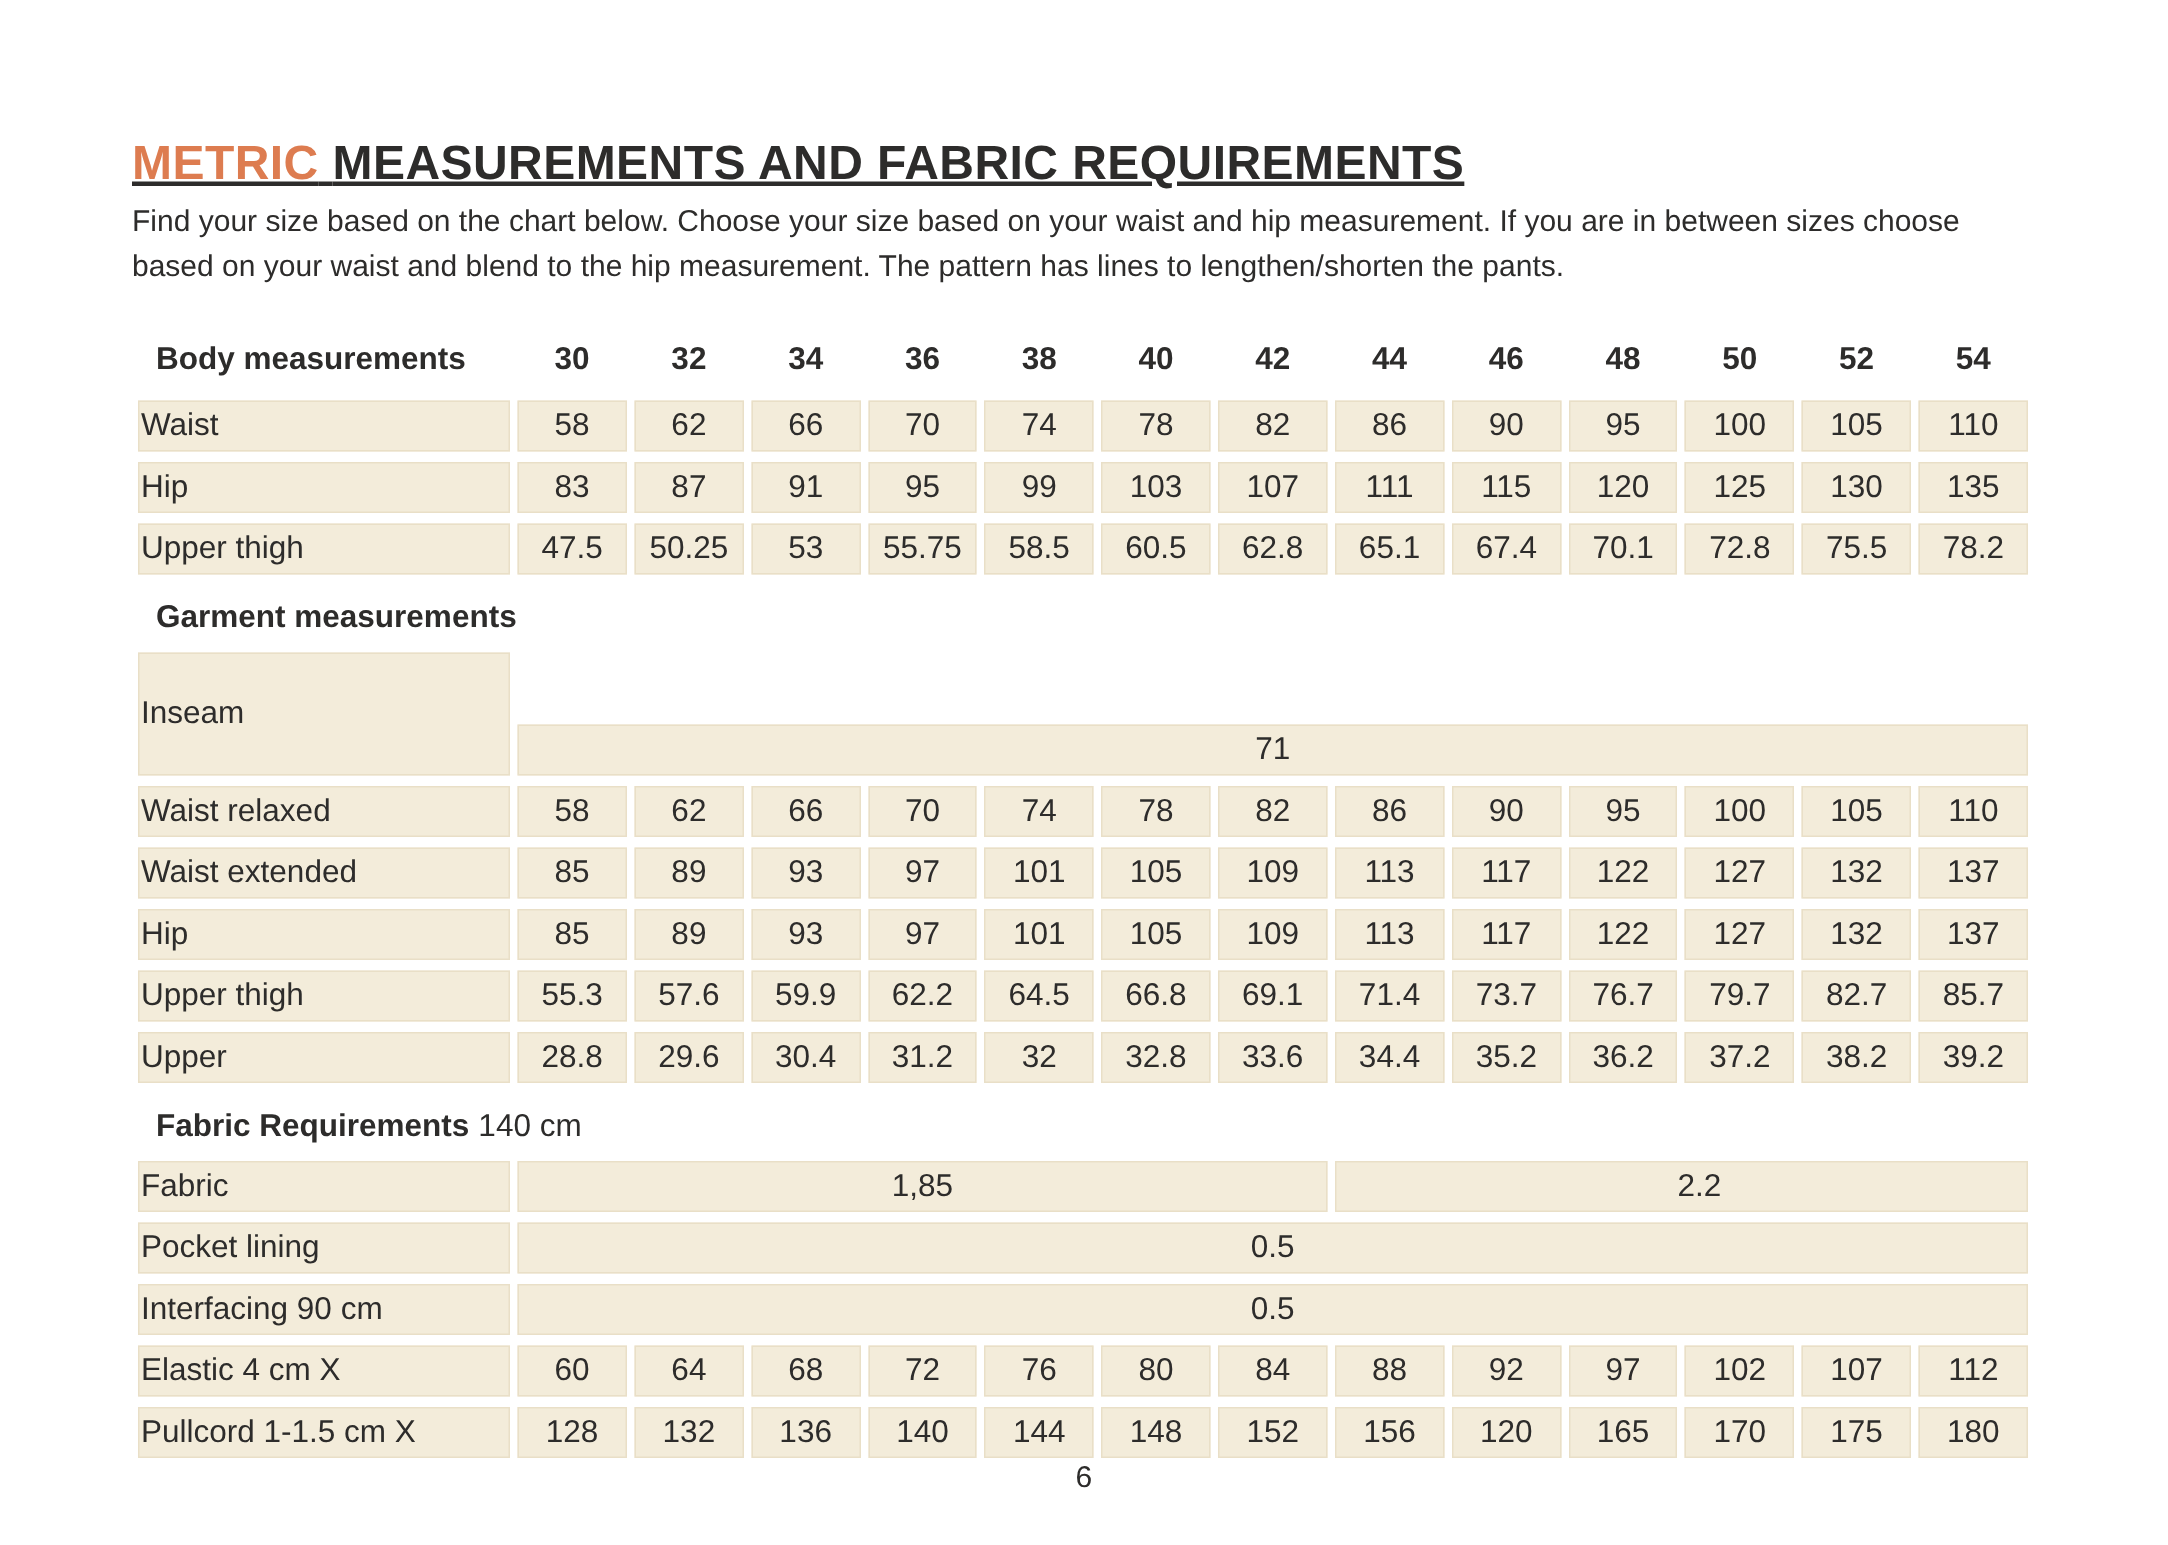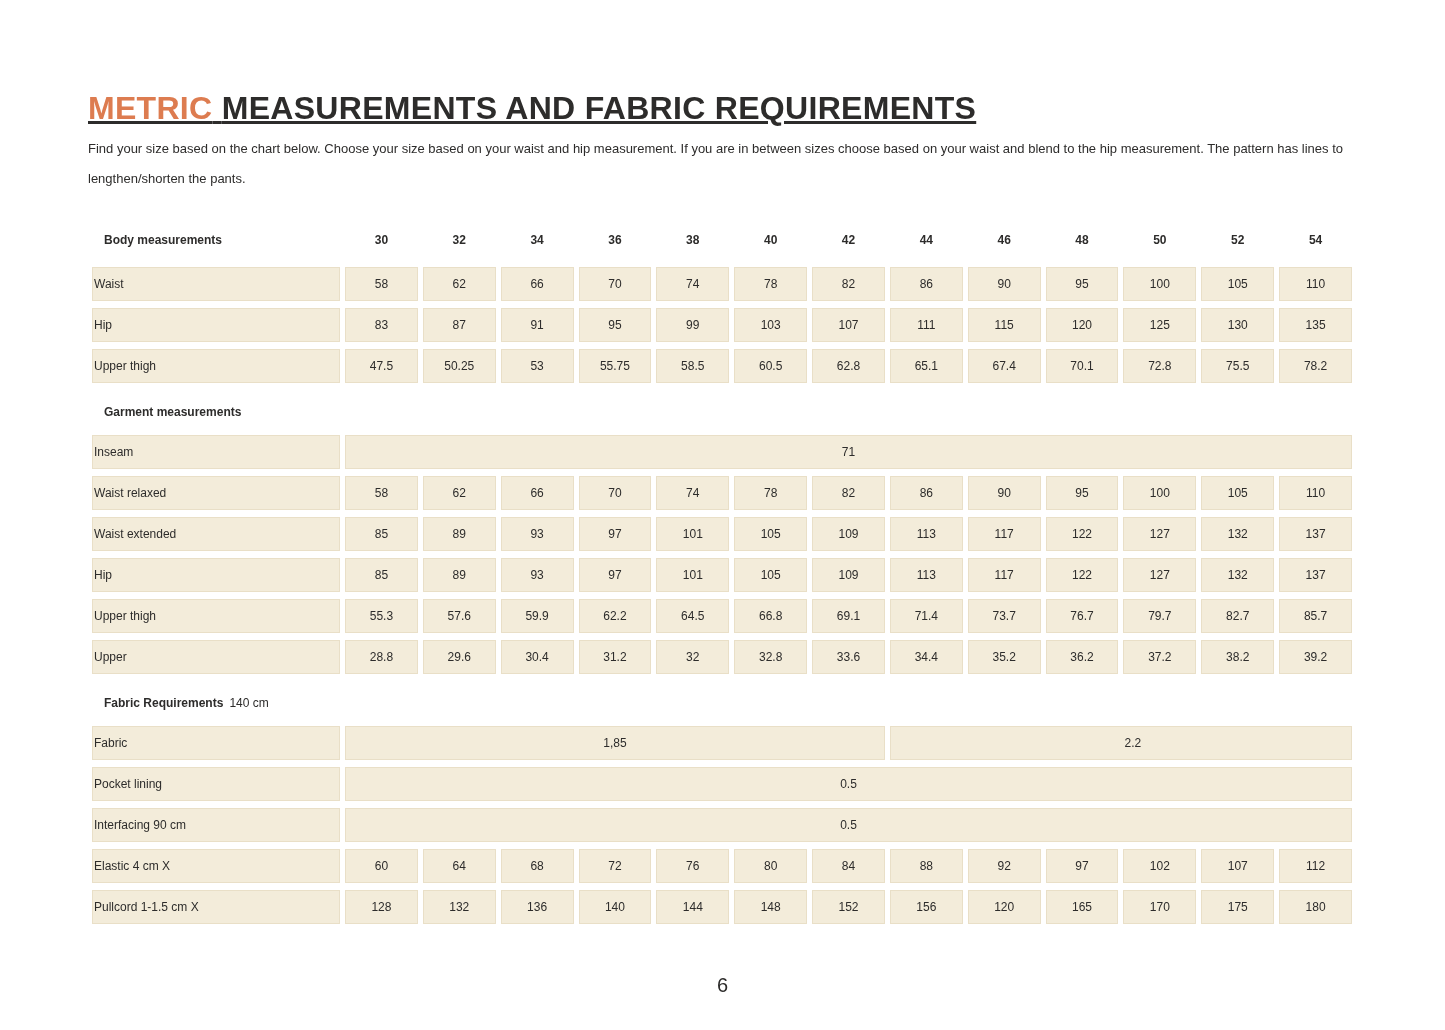--- a/index.html
+++ b/index.html
@@ -19,35 +19,35 @@
   .doc-title {
     font-size: 32px;
     font-weight: bold;
     letter-spacing: 0.3px;
     color: #2d2c2b;
     text-decoration: underline;
   }
   .doc-title .accent { color: #dd7c50; }
   .intro {
     margin-top: 7px;
-    font-size: 13px;
+    font-size: 20px;
     line-height: 29.5px;
     max-width: 1265px;
     color: #2d2c2b;
   }
   .measurement-table {
     margin-top: 27px;
     margin-left: 4px;
     width: 1260px;
     display: grid;
     grid-template-columns: 248px repeat(13, 1fr);
     column-gap: 5px;
     row-gap: 7px;
     grid-auto-rows: minmax(34px, auto);
-    font-size: 12px;
+    font-size: 21px;
   }
   .cell {
     background: #f3ecda;
     border: 1px solid #e9dfc7;
     display: flex;
     align-items: center;
     justify-content: center;
     min-height: 34px;
     white-space: nowrap;
   }
@@ -158,21 +158,21 @@
       <div class="cell">65.1</div>
       <div class="cell">67.4</div>
       <div class="cell">70.1</div>
       <div class="cell">72.8</div>
       <div class="cell">75.5</div>
       <div class="cell">78.2</div>
       <div class="section-row">
         <div class="sec-bold">Garment measurements</div>
       </div>
       <div class="cell label-cell">Inseam</div>
-      <div class="cell span-cell" style="grid-column: span 13;">71</div>
+      <div class="cell span-cell" style="grid-column: span 13; margin-top: 48px;">71</div>
       <div class="cell label-cell">Waist relaxed</div>
       <div class="cell">58</div>
       <div class="cell">62</div>
       <div class="cell">66</div>
       <div class="cell">70</div>
       <div class="cell">74</div>
       <div class="cell">78</div>
       <div class="cell">82</div>
       <div class="cell">86</div>
       <div class="cell">90</div>

